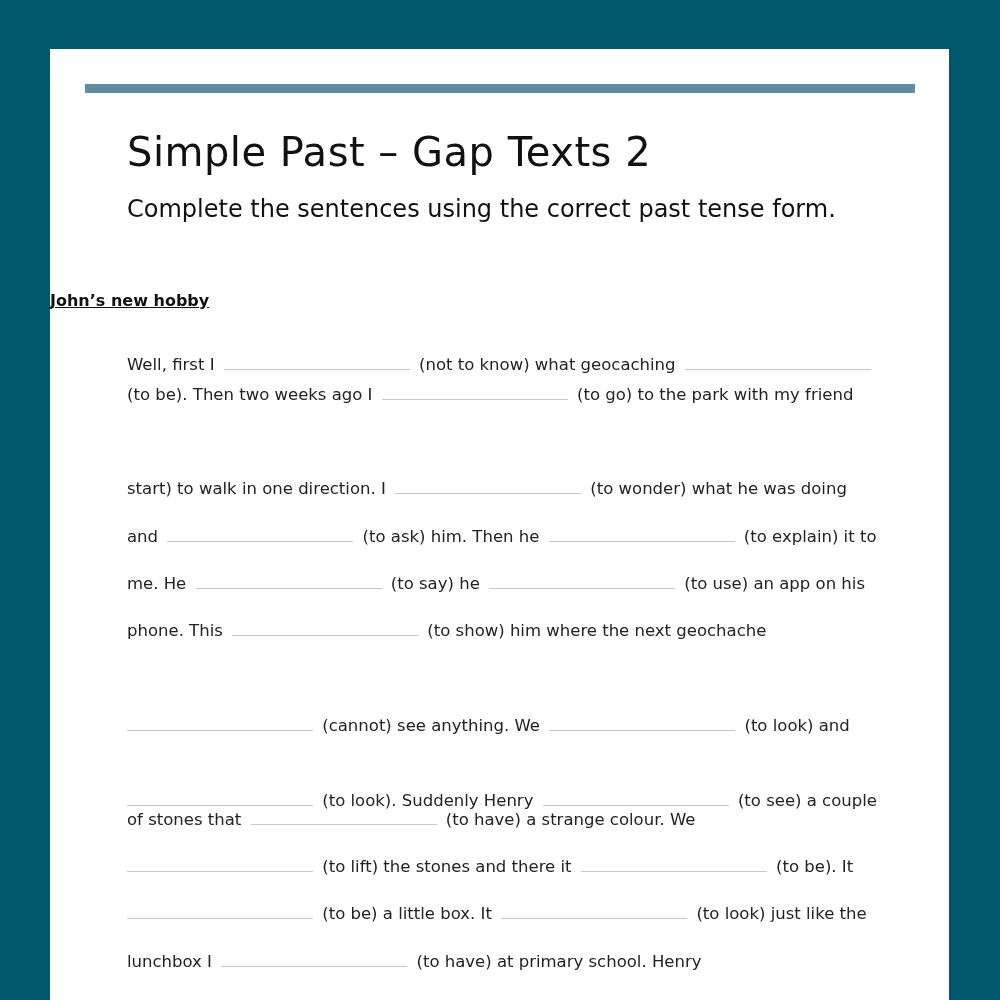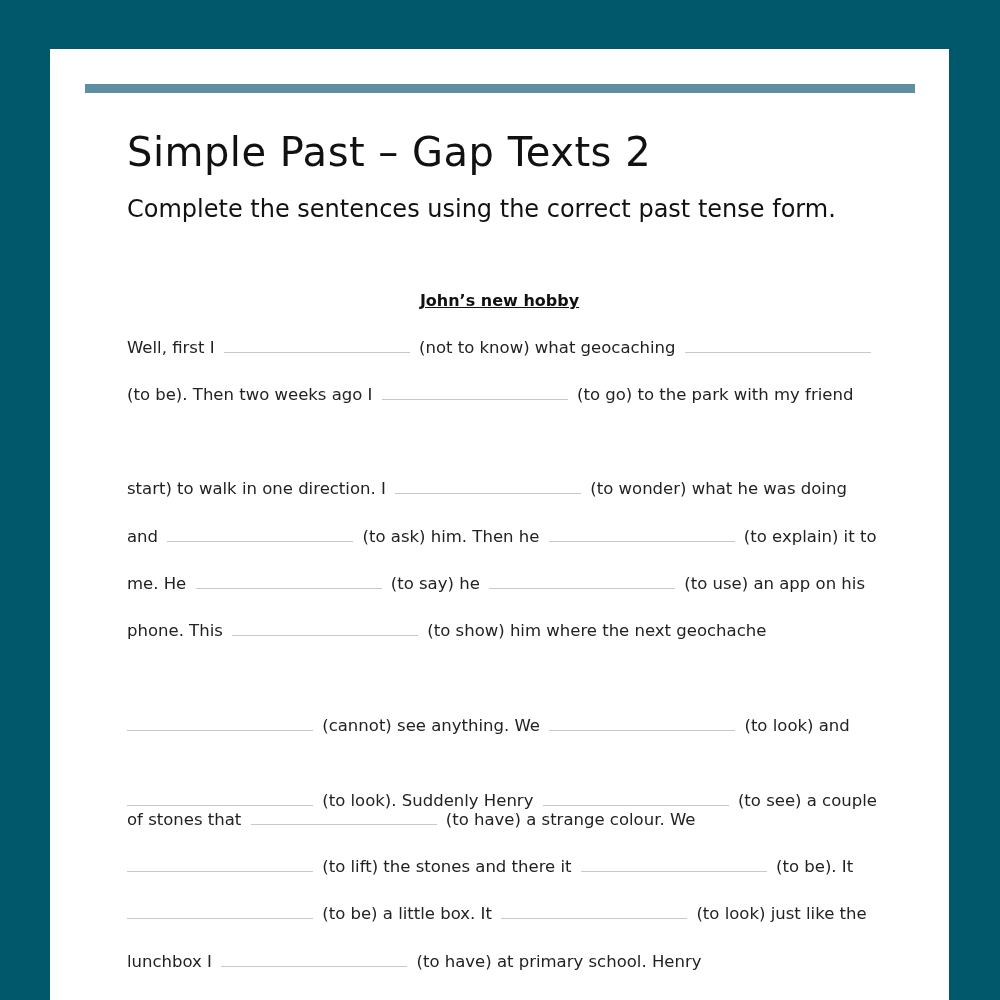--- a/index.html
+++ b/index.html
@@ -23,21 +23,21 @@
     position: absolute; left: 77px; top: 80px;
     font-size: 40px; color: #111; white-space: nowrap;
     letter-spacing: 0.5px;
   }
   .subtitle {
     position: absolute; left: 77px; top: 146px;
     font-size: 24px; color: #111; white-space: nowrap;
   }
   .story-title {
     position: absolute; left: 0; width: 899px; top: 242px;
-    text-align: center; font-size: 16px; color: #111;
+    font-size: 16px; color: #111;
     text-decoration: underline; font-weight: bold;
   }
   .line {
     position: absolute; left: 77px;
     font-size: 16.5px; color: #222; white-space: nowrap;
     height: 24px; line-height: 24px;
   }
   .gap {
     display: inline-block; width: 186px; height: 1px;
     border-bottom: 1px solid #c8c8c8;
@@ -47,21 +47,21 @@
 </style>
 </head>
 <body>
 
 <div class="sheet">
   <div class="top-rule"></div>
   <div class="title">Simple Past – Gap Texts 2</div>
   <div class="subtitle">Complete the sentences using the correct past tense form.</div>
   <div class="story-title">John’s new hobby</div>
 
-  <div class="line" style="top:287px">
+  <div class="line" style="top:304px">
     <span>Well, first I</span>
     <span class="gap"></span>
     <span>(not to know) what geocaching</span>
     <span class="gap"></span>
   </div>
 
   <div class="line" style="top:334px">
     <span>(to be). Then two weeks ago I</span>
     <span class="gap"></span>
     <span>(to go) to the park with my friend</span>

